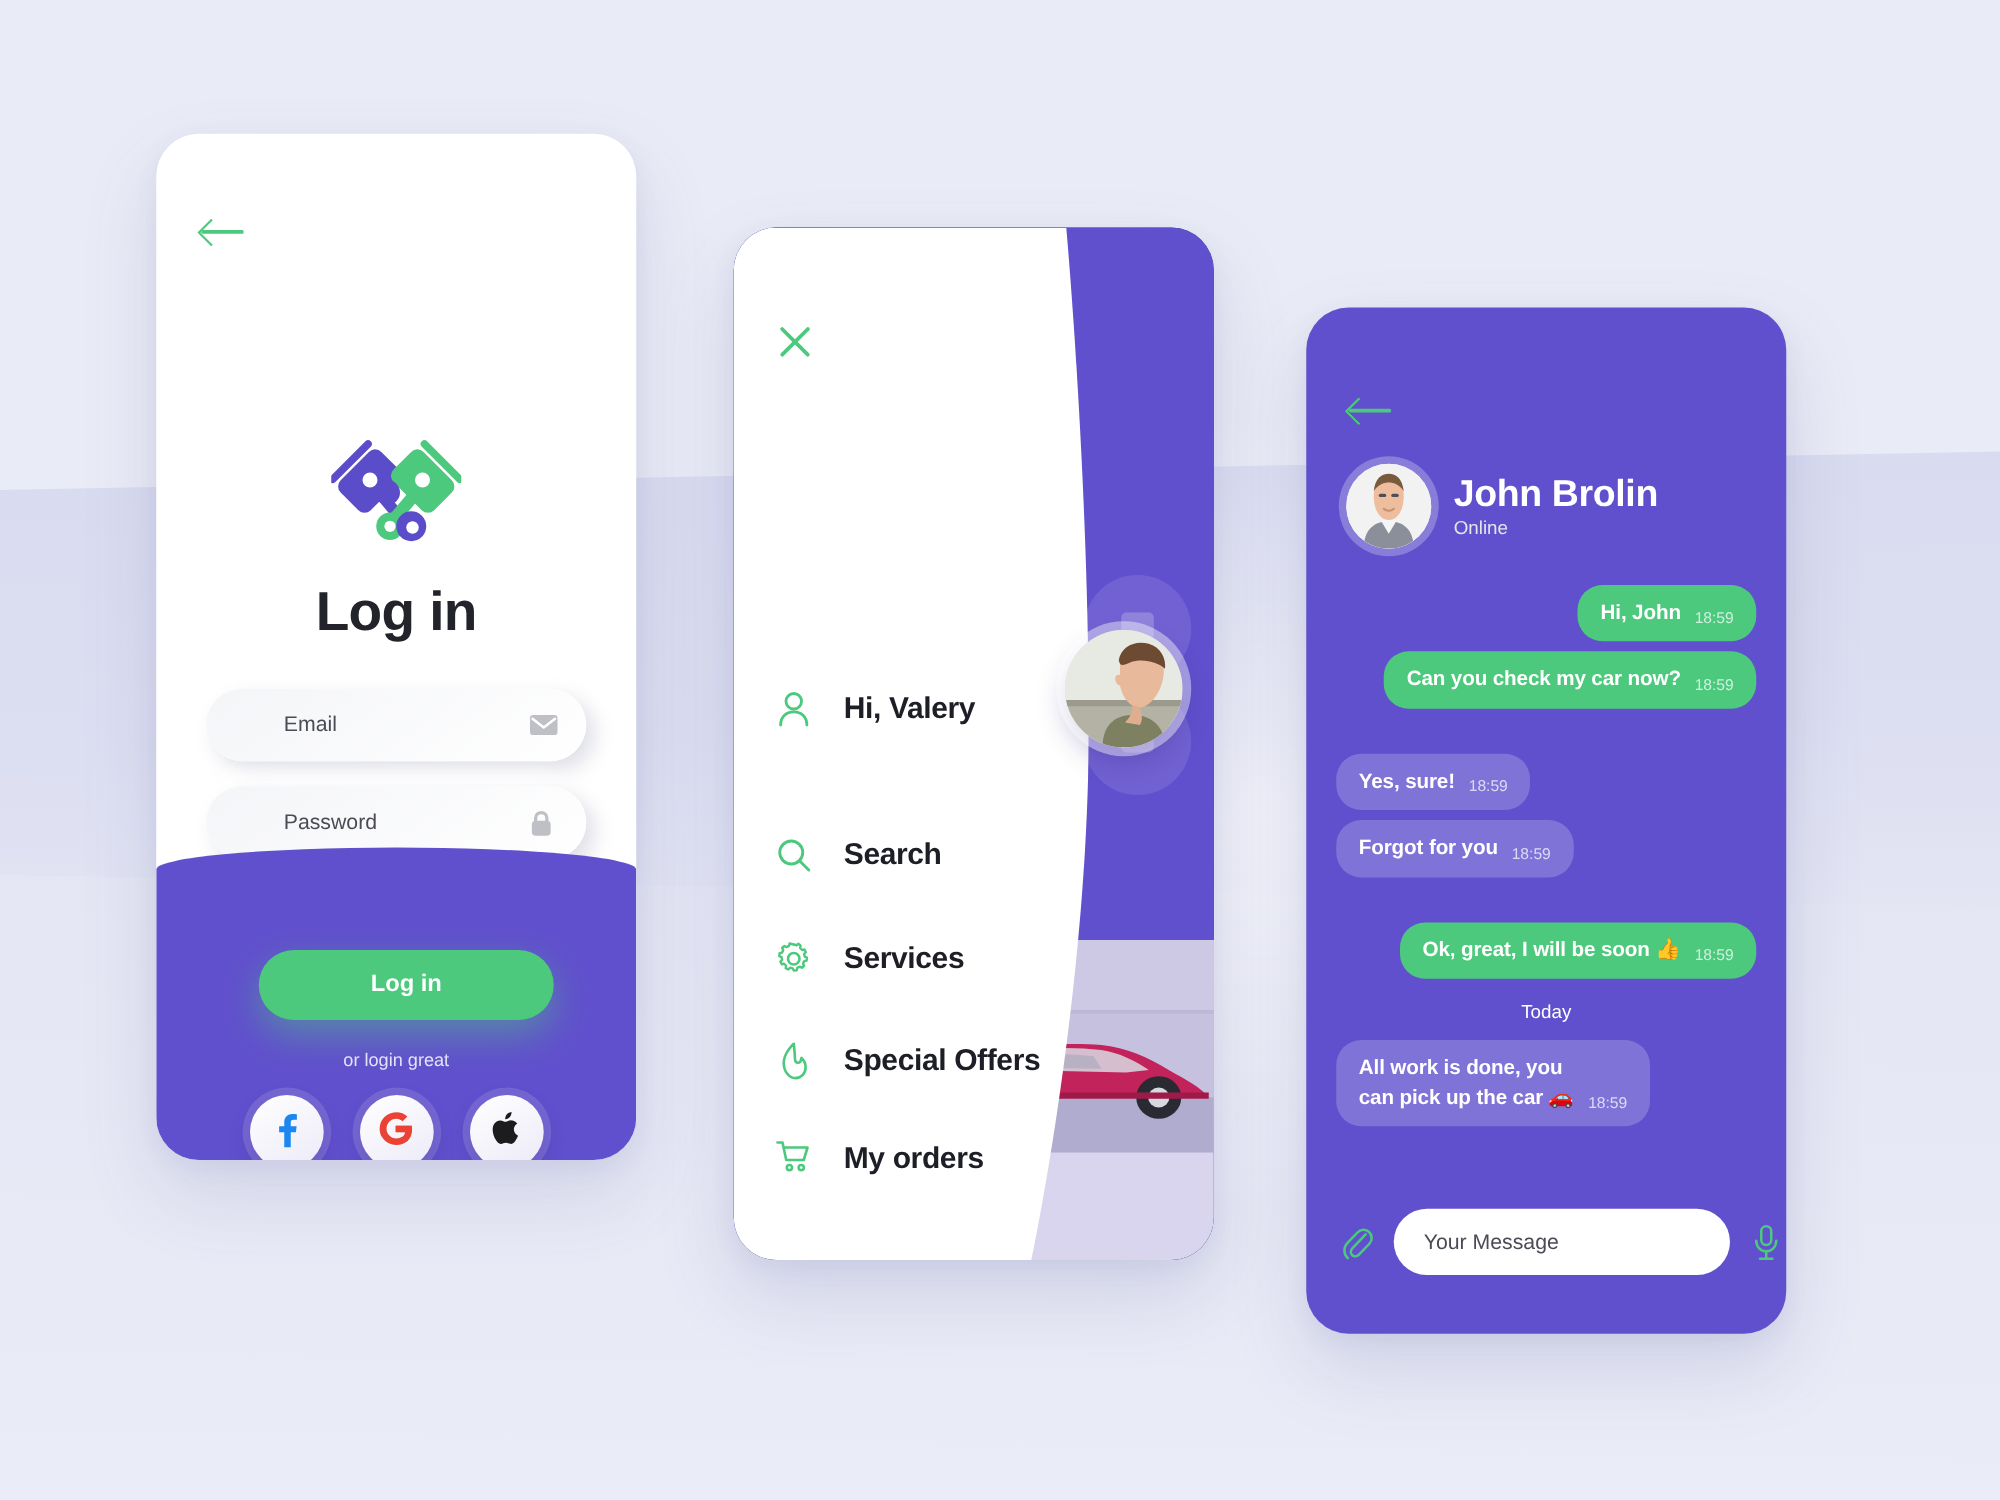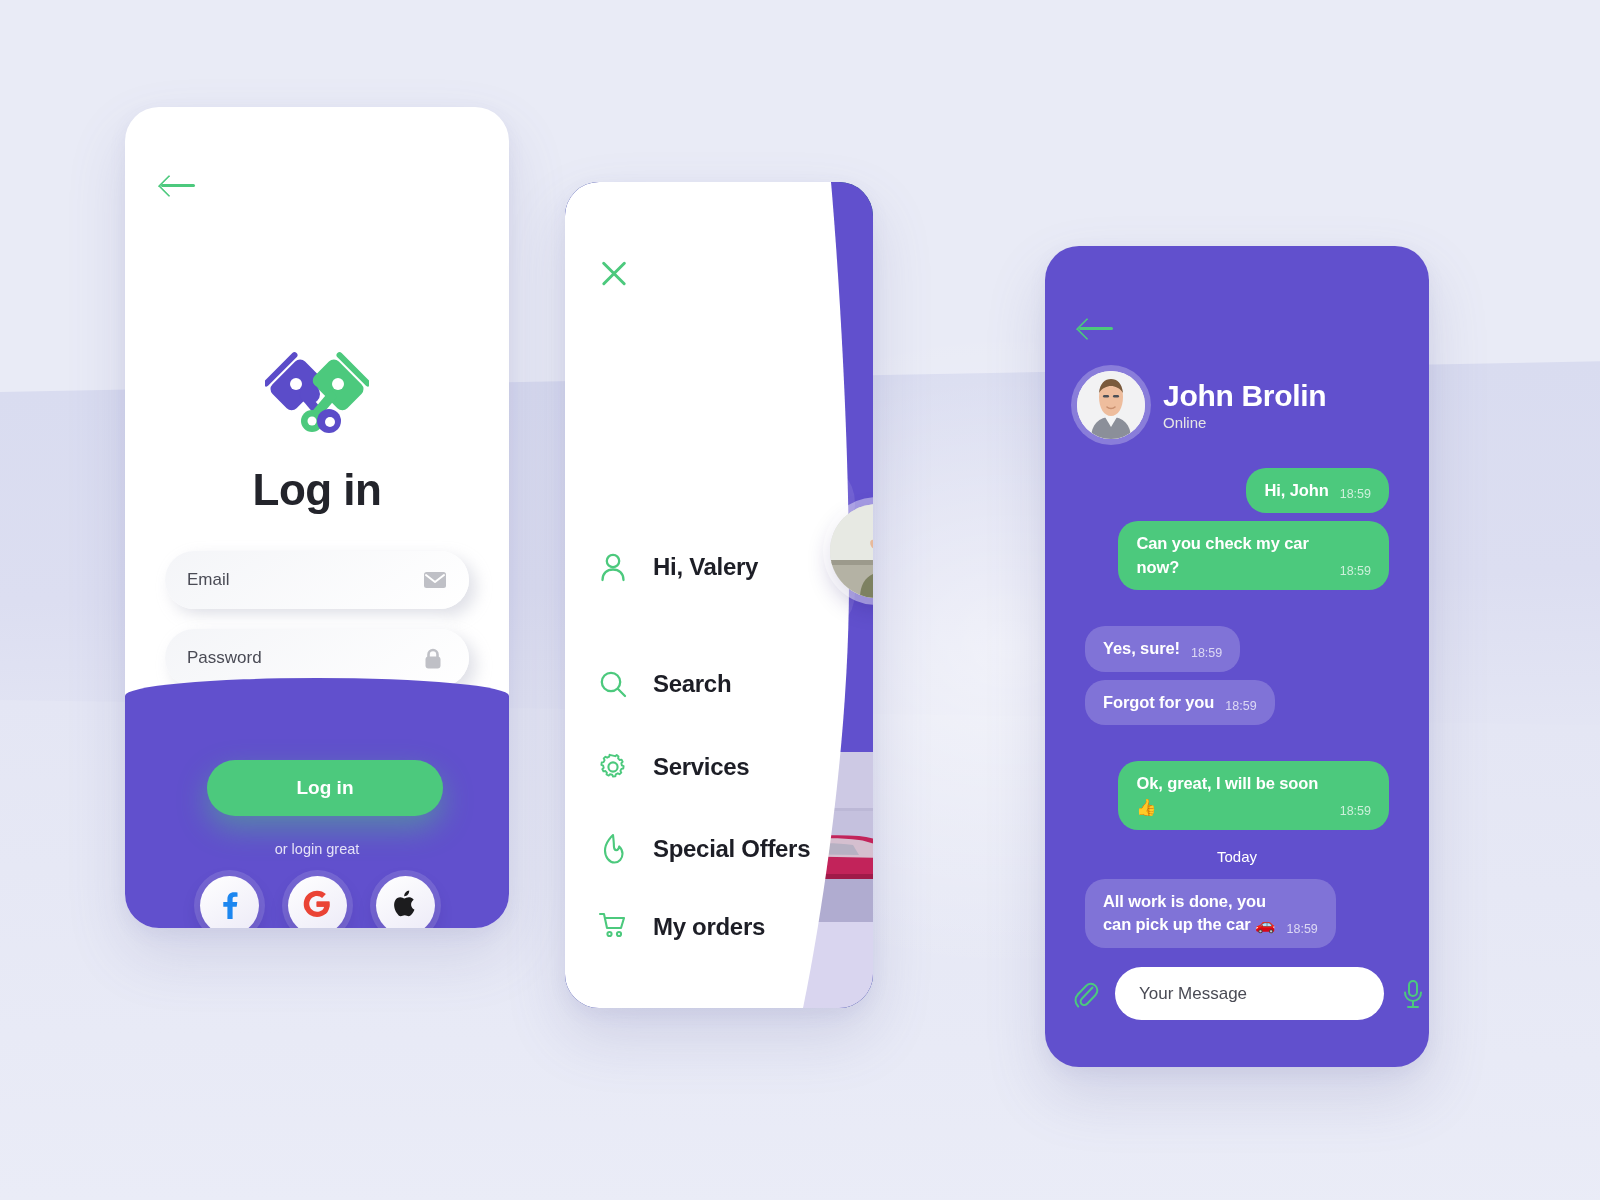--- a/index.html
+++ b/index.html
@@ -53,21 +53,21 @@
   }
   .field {
     position:absolute; left:40px; width:304px; height:58px; border-radius:30px;
     background:linear-gradient(145deg,#f4f5f8,#ffffff);
     box-shadow: 7px 7px 16px rgba(174,178,196,.40), -7px -7px 16px rgba(255,255,255,.95),
                 inset 0 0 0 0 rgba(0,0,0,0);
     display:flex; align-items:center; padding:0 22px;
   }
   #field-email { top:444px; }
   #field-password { top:522px; }
-  .field-label { font-size:17px; color:#4a4b55; font-weight:500; flex:1; }
+  .field-label { font-size:17px; color:#4a4b55; font-weight:500; flex:1;margin-left:40px; }
   .field-icon { width:24px; height:20px; flex:0 0 auto; }
   #forgot-password {
     position:absolute; left:0; right:0; top:609px; text-align:center;
     font-size:14.5px; color:#5f53cf; font-weight:500; cursor:pointer;
   }
   #purple-panel {
     position:absolute; left:0; bottom:0; width:384px; height:250px;
     background:#6150cd; border-radius:130% 130% 0 0 / 46px 46px 0 0;
   }
   #btn-login-primary {
@@ -86,21 +86,21 @@
   }
   .social-btn {
     width:59px; height:59px; border-radius:50%;
     background:linear-gradient(150deg,#ffffff,#eceaf7);
     display:flex; align-items:center; justify-content:center; cursor:pointer;
     box-shadow:0 0 0 6px rgba(255,255,255,.13), 0 8px 18px rgba(40,25,110,.22);
   }
 
   
   #phone-menu {
-    position:absolute; left:565px; top:182px; width:308px; height:826px;
+    position:absolute; left:587px; top:182px; width:384px; height:826px;
     border-radius:34px; overflow:hidden;
     box-shadow:0 28px 60px rgba(100,100,160,.18), 0 6px 18px rgba(100,100,160,.08);
     background:#0c4a6e;
   }
   #menu-bg-behind { position:absolute; inset:0; background:#6150cd; }
   .ghost-circle {
     position:absolute; right:18px; width:86px; height:86px; border-radius:50%;
     background:rgba(255,255,255,.10);
   }
   .ghost-chip {
@@ -159,21 +159,21 @@
   }
   #back-arrow-chat { position:absolute; left:34px; top:72px; }
   #chat-header { position:absolute; left:32px; top:125px; display:flex; align-items:center; gap:18px; }
   #chat-avatar {
     width:68px; height:68px; border-radius:50%; overflow:hidden; background:#fff;
     box-shadow:0 0 0 6px rgba(255,255,255,.26);
     flex:0 0 68px;
   }
   #chat-name { font-size:30px; font-weight:700; color:#fff; letter-spacing:-.3px; }
   #chat-status { font-size:15px; color:#e5e5e5; margin-top:1px; }
-  #chat-thread { position:absolute; left:0; right:0; top:222px; bottom:115px; padding:0 40px; }
+  #chat-thread { position:absolute; left:0; right:0; top:222px; bottom:115px; padding:0 24px; }
   .msg-row { display:flex; margin-bottom:8px; }
   .msg-row.out { justify-content:flex-end; }
   .msg-row.in  { justify-content:flex-start; }
   .bubble {
     display:flex; align-items:flex-end; gap:11px; padding:11px 18px;
     border-radius:20px; max-width:89%;
   }
   .bubble.out { background:#4cc97d; }
   .bubble.in  { background:rgba(255,255,255,.20); }
   .bubble .btxt { font-size:16.5px; font-weight:600; color:#fff; line-height:1.42; letter-spacing:-.1px; }

